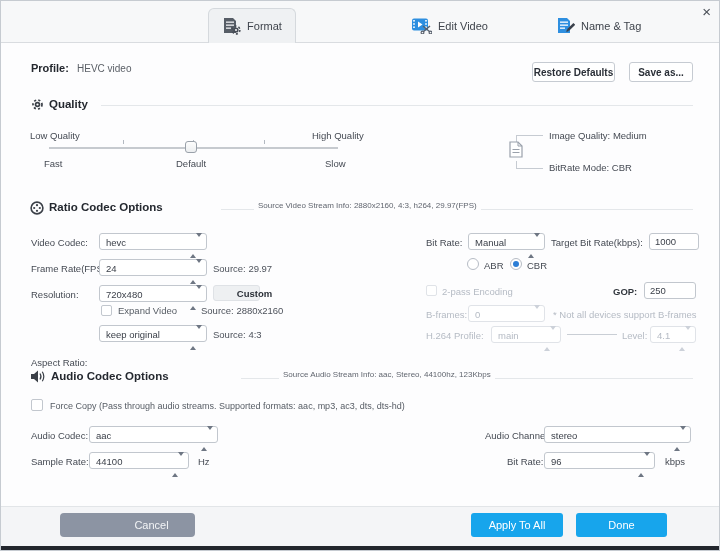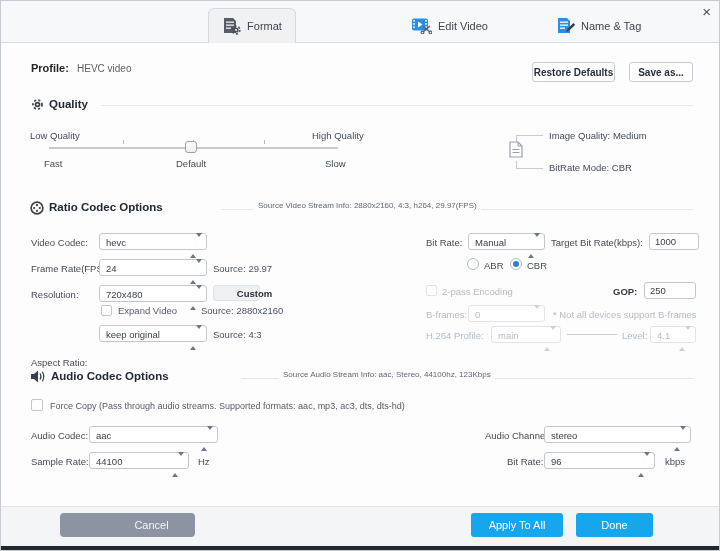--- a/index.html
+++ b/index.html
@@ -261,16 +261,16 @@
   <div class="lbl" style="left:506px;top:455px;">Bit Rate:</div>
   <div class="combo" style="left:543px;top:451px;width:111px;">
     <span class="val">96</span>
     <span class="stepper"><span class="arr-up"></span><span class="arr-dn"></span></span>
   </div>
   <div class="lbl" style="left:664px;top:455px;">kbps</div>
 
   <div class="footer"></div>
   <div class="btn-grey" style="left:59px;top:512px;width:87px;">Cancel</div>
   <div class="btn-blue" style="left:470px;top:512px;width:92px;">Apply To All</div>
-  <div class="btn-blue" style="left:575px;top:512px;width:77px;">Done</div>
+  <div class="btn-blue" style="left:575px;top:512px;width:91px;">Done</div>
   <div class="bottomstrip"></div>
 
 </div>
 
 </body></html>

